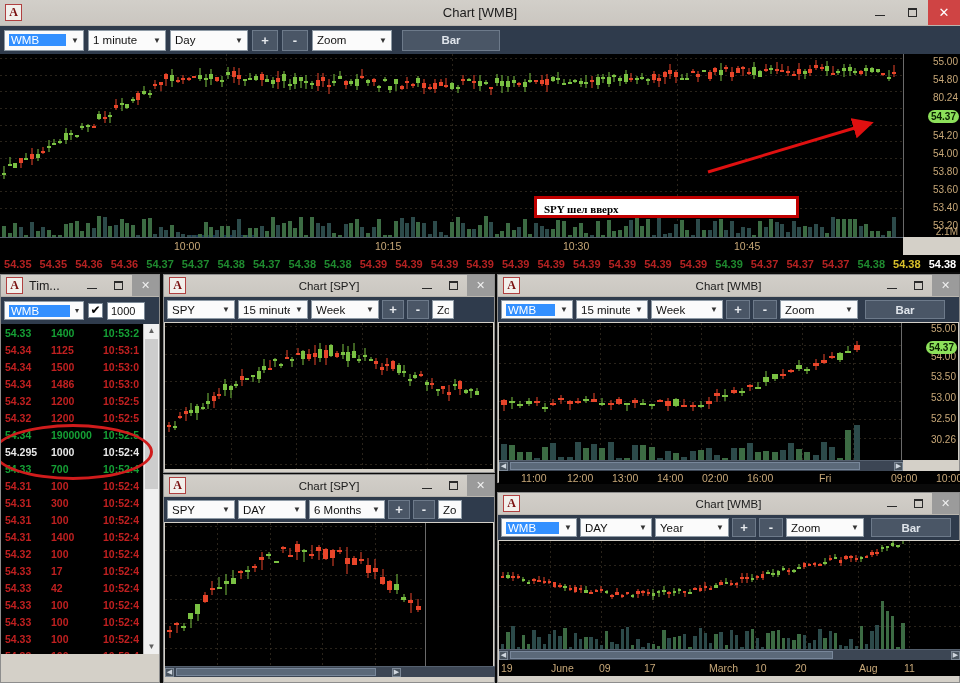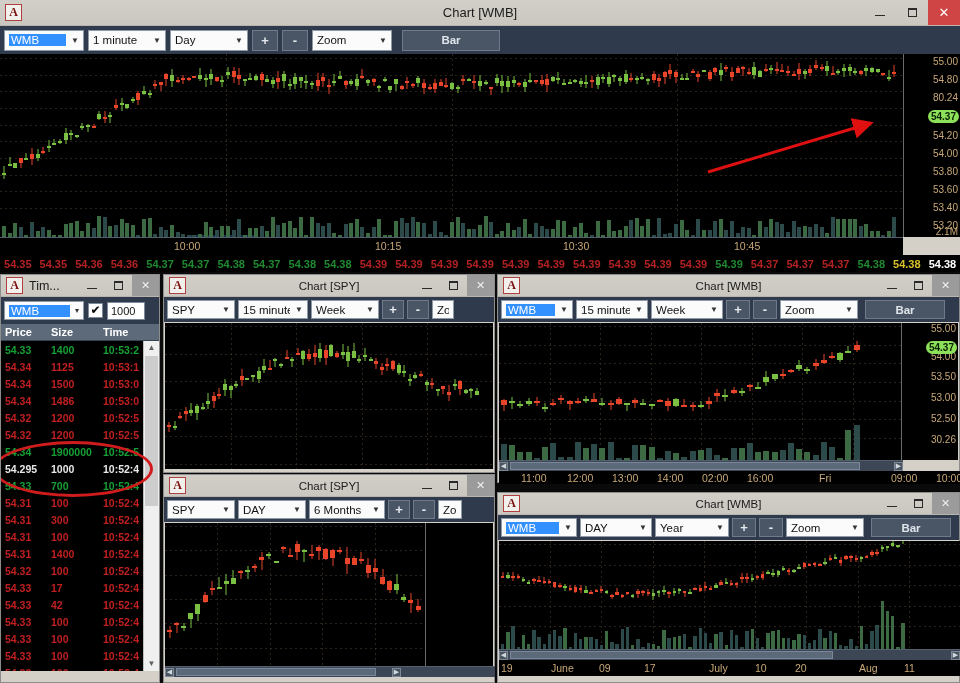--- a/index.html
+++ b/index.html
@@ -1024,20 +1024,21 @@
           <div class="wick" style="top: 0px; height: 100%;"></div>
           <div class="body" style="top: 6.92641px; height: 2px;"></div>
         </div>
         <div class="vbar up" style="left: 886.8px; width: 4px; height: 6.01984px;"></div>
         <div class="cndl dn" style="left: 892.4px; width: 4px; top: 10.8134px; height: 11.9508px;">
           <div class="wick" style="top: 0px; height: 100%;"></div>
           <div class="body" style="top: 6.94128px; height: 2.64797px;"></div>
         </div>
         <div class="vbar " style="left: 892.4px; width: 4px; height: 19.6639px;"></div>
       </div>
+    <div class="note" style="left:534px;top:142px;width:265px;height:22px;padding-top:3px">SPY шел вверх</div>
     <svg style="position:absolute;left:700px;top:60px;width:180px;height:70px">
       <defs>
           <marker id="ah" markerWidth="7" markerHeight="7" refX="5" refY="3.5" orient="auto">
         <polygon points="0 0, 7 3.5, 0 7" fill="#e01010"></polygon>
           </marker>
         </defs>
       <line x1="8" y1="58" x2="168" y2="10" stroke="#e01010" stroke-width="3" marker-end="url(#ah)"></line>
     </svg>
   </div>
 
@@ -1120,25 +1121,20 @@
 
   <div class="ts-toolbar">
     <div class="sel" style="width:80px;height:19px">
       <span class="cap hl">WMB</span>
       <span class="arr">▾</span>
     </div>
     <div class="ts-check">✔</div>
     <div class="ts-qty">1000</div>
   </div>
 
-  <div class="ts-head">
-    <div class="c-price">Price</div>
-    <div class="c-size">Size</div>
-    <div class="c-time">Time</div>
-  </div>
 
   <div class="ts-body">
     <div id="tsRows">
         <div class="ts-row" style="color: rgb(21, 160, 53);">
           <div class="c-price">54.33</div>
           <div class="c-size">1400</div>
           <div class="c-time">10:53:2</div>
         </div>
         <div class="ts-row" style="color: rgb(192, 32, 32);">
           <div class="c-price">54.34</div>
@@ -2467,20 +2463,20 @@
     <div class="sarr" style="position:absolute;left:0;width:9px;height:9px">◀</div>
     <div class="thumb" style="left:11px;width:323px"></div>
     <div class="sarr" style="position:absolute;right:0;width:9px;height:9px">▶</div>
   </div>
   <div class="xaxis" style="left:1px;top:167px;width:461px;height:16px">
     <div id="wmbDailyX">
         <div class="xtick" style="left: 2px; top: 2px;">19</div>
         <div class="xtick" style="left: 52px; top: 2px;">June</div>
         <div class="xtick" style="left: 100px; top: 2px;">09</div>
         <div class="xtick" style="left: 145px; top: 2px;">17</div>
-        <div class="xtick" style="left: 210px; top: 2px;">July</div>
+        <div class="xtick" style="left: 210px; top: 2px;">March</div>
         <div class="xtick" style="left: 256px; top: 2px;">10</div>
         <div class="xtick" style="left: 296px; top: 2px;">20</div>
         <div class="xtick" style="left: 360px; top: 2px;">Aug</div>
         <div class="xtick" style="left: 405px; top: 2px;">11</div>
       </div>
   </div>
 </div>
 
 </body></html>

